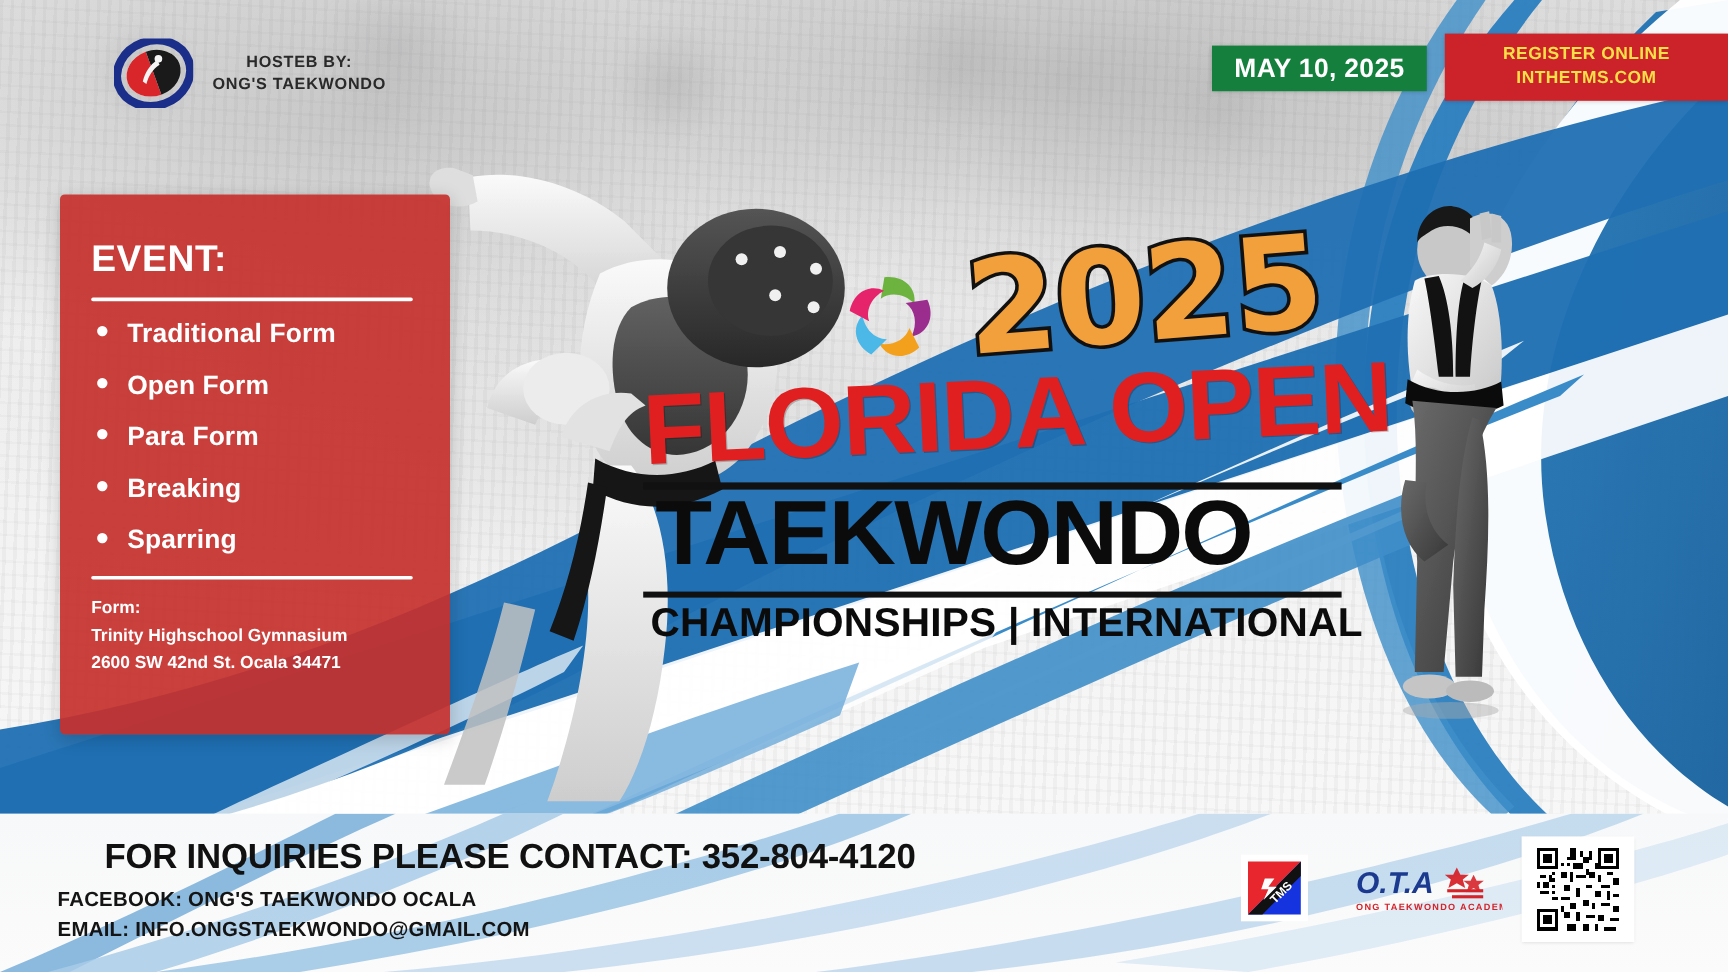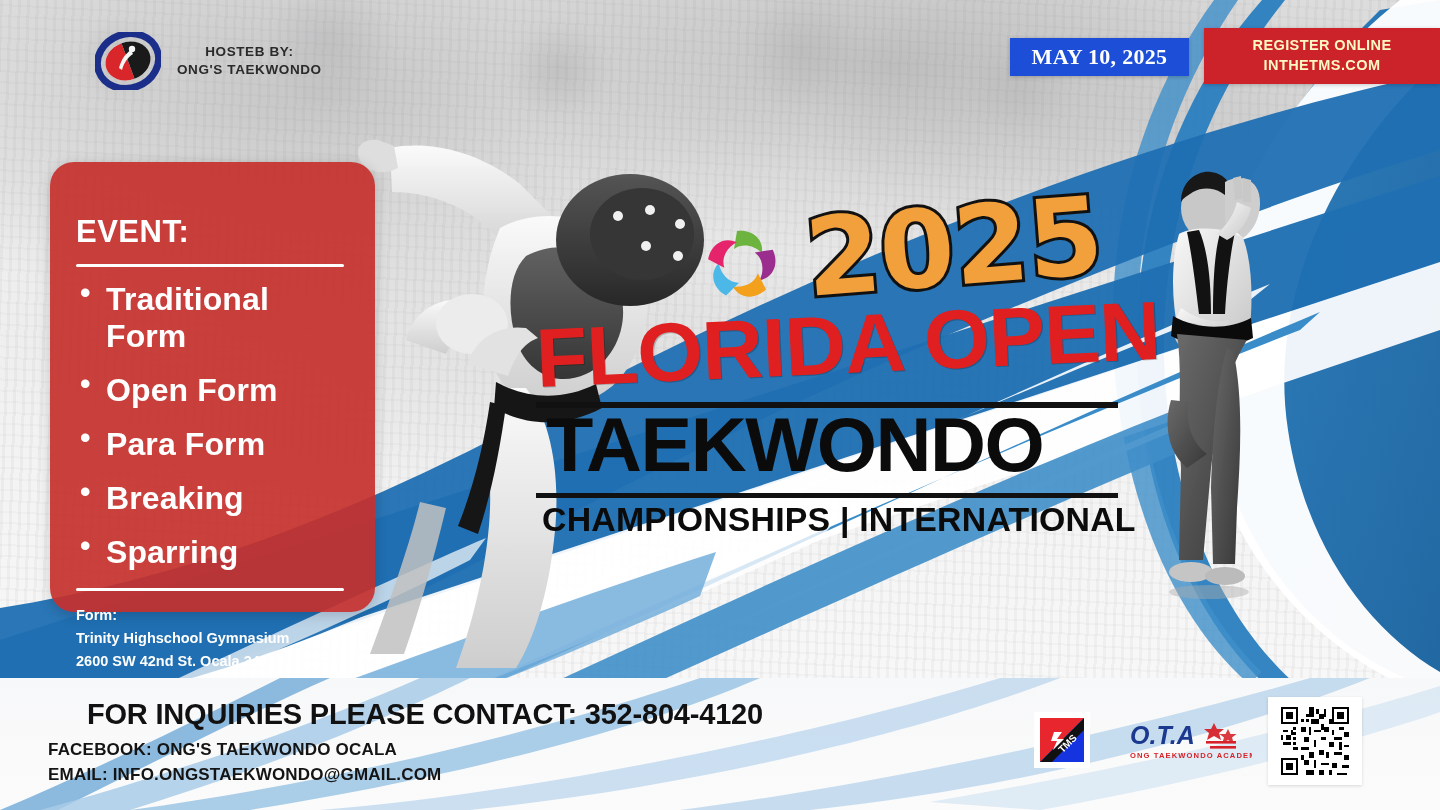--- a/index.html
+++ b/index.html
@@ -65,58 +65,57 @@
   .host-text { line-height: 1.35; }
   .host-text div {
     font-size: 13.5px; font-weight: bold; color: #2a2a2a;
     letter-spacing: .6px;
     text-align: center;
   }
 
   .date-badge {
     position: absolute; left: 1010px; top: 38px;
     width: 179px; height: 38px;
-    background: #1d4ed8;
+    background: #15803d;
     display: flex; align-items: center; justify-content: center;
     box-shadow: 0 1px 4px rgba(0,0,0,.22);
-    font-family: Liberation Serif, serif;
   }
   .date-badge span {
     color: #fff; font-size: 22px; font-weight: bold; letter-spacing: .3px;
   }
   .register-badge {
     position: absolute; left: 1204px; top: 28px;
     width: 236px; height: 56px;
     background: #cc2229;
     display: flex; flex-direction: column;
     align-items: center; justify-content: center;
     box-shadow: 0 1px 4px rgba(0,0,0,.2);
   }
   .register-badge span {
-    color: #fef9c3; font-size: 14.5px; font-weight: bold; letter-spacing: .4px;
+    color: #fde047; font-size: 14.5px; font-weight: bold; letter-spacing: .4px;
     line-height: 1.35;
   }
 
   
   .event-panel {
     position: absolute; left: 50px; top: 162px;
     width: 325px; height: 450px;
     background: rgba(198,48,45,.92);
-    border-radius: 24px;
-    padding: 52px 26px 0 26px;
+    border-radius: 4px;
+    padding: 36px 26px 0 26px;
     box-shadow: 0 3px 14px rgba(0,0,0,.18);
   }
   .event-title {
     color:#fff; font-size: 31px; font-weight: bold; letter-spacing: .5px;
   }
   .rule { height: 3px; background: #fff; margin: 14px 0 14px 0; width: 268px;
           border-radius: 2px; }
   .event-list { list-style: none; }
   .event-list li {
-    color: #fff; font-size: 32px; font-weight: bold;
+    color: #fff; font-size: 22px; font-weight: bold;
     margin: 0 0 17px 0; padding-left: 30px; position: relative;
     letter-spacing: .1px;
   }
   .event-list li::before {
     content: "•"; position: absolute; left: 4px; top: -3px;
     font-size: 30px; line-height: 1;
   }
   .rule-bottom { height: 3px; background:#fff; width: 268px; margin: 6px 0 13px 0;
                  border-radius: 2px;}
   .venue { color:#fff; font-size: 14.5px; font-weight: bold; line-height: 1.6; }

